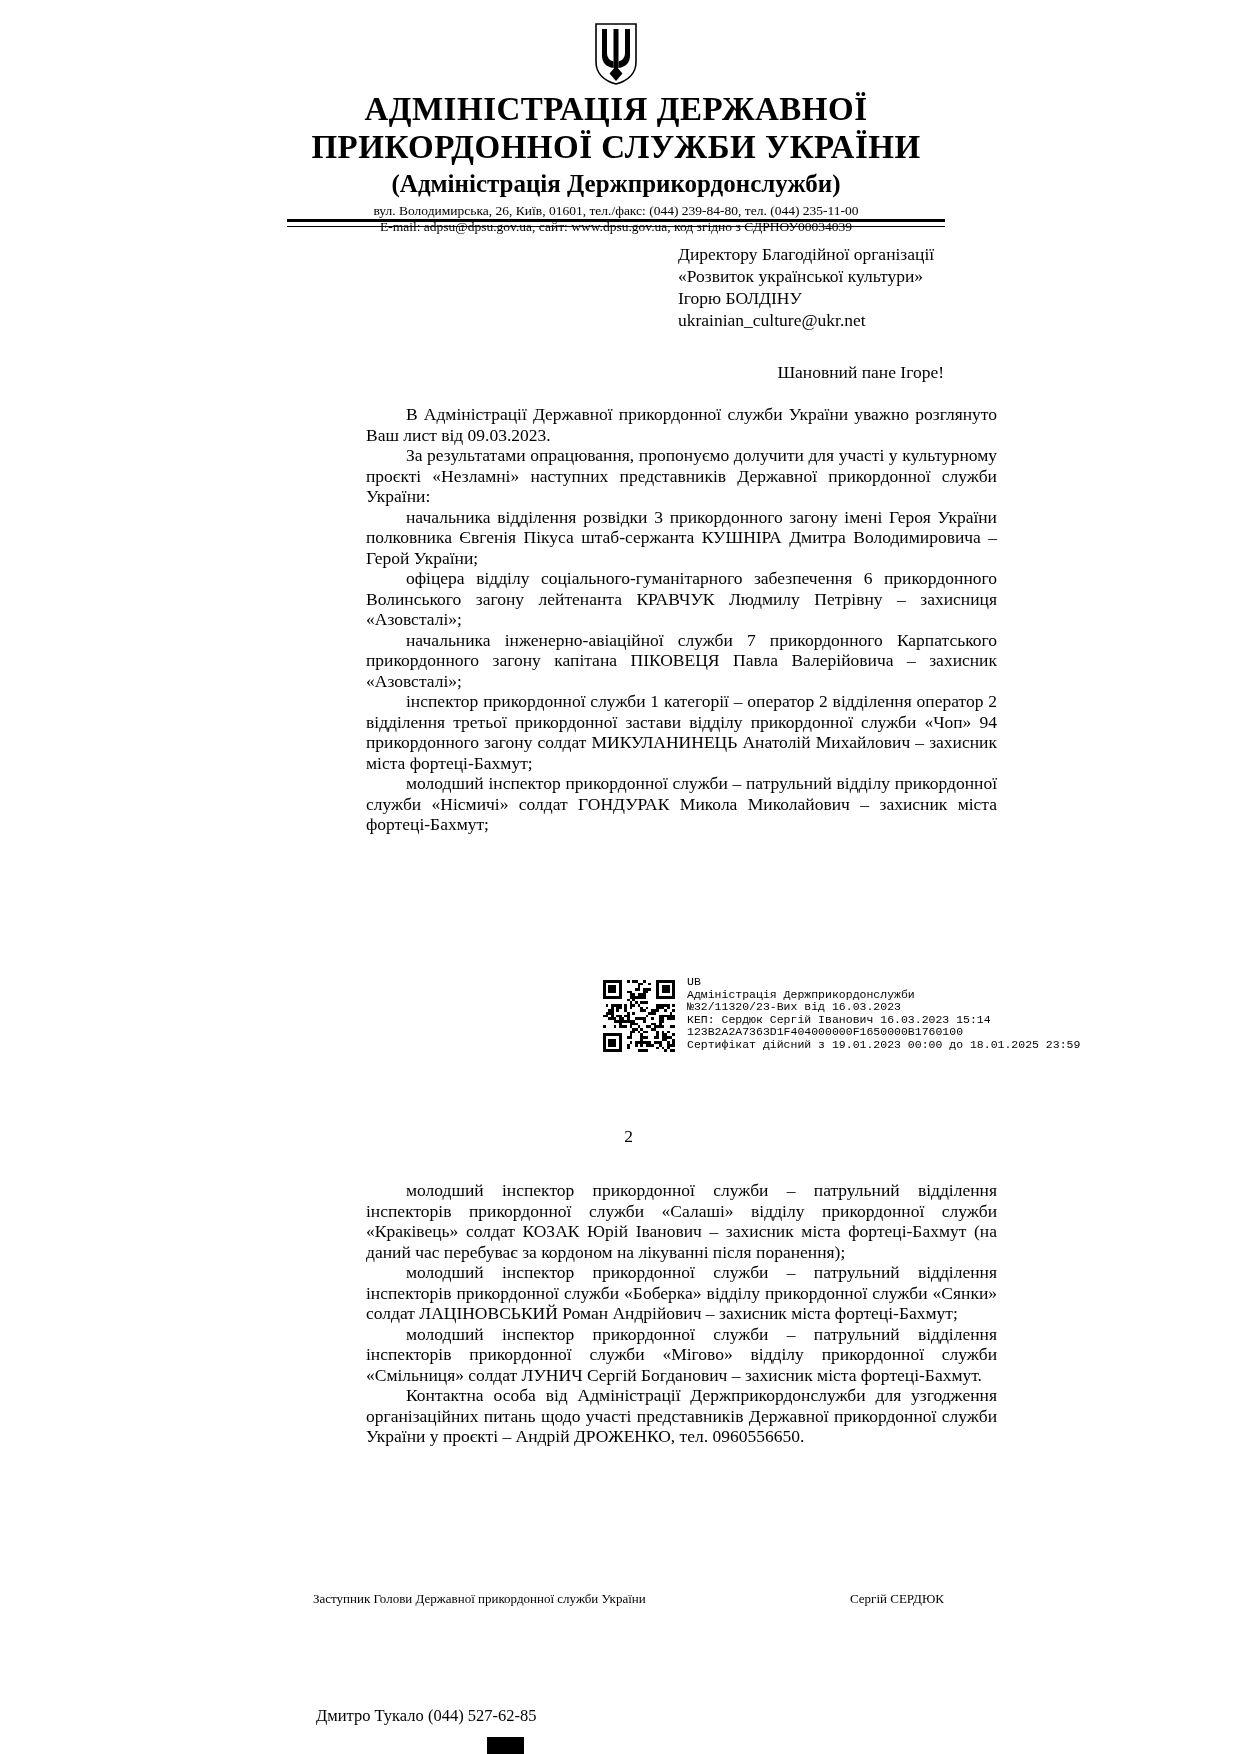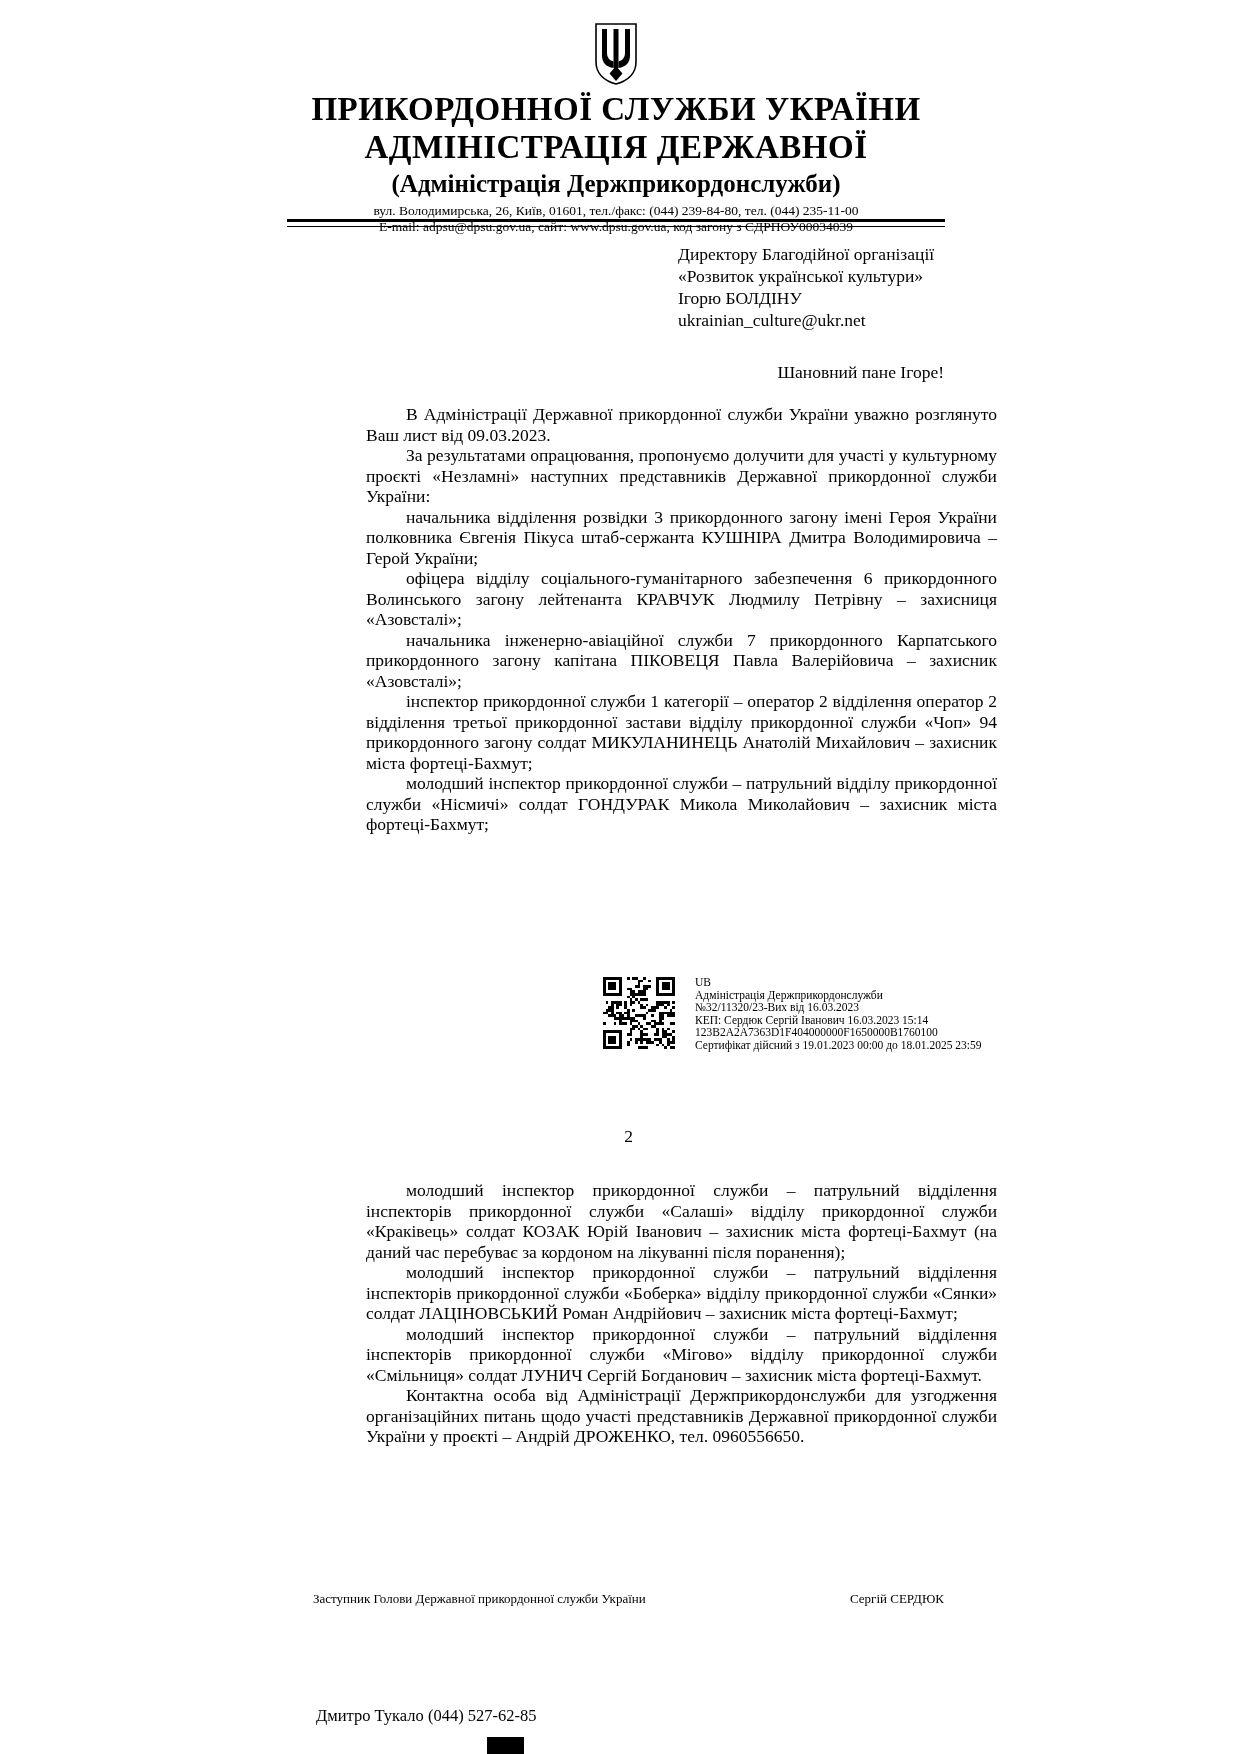--- a/index.html
+++ b/index.html
@@ -13,21 +13,21 @@
   .t2{font-size:25px;font-weight:bold;line-height:30px;margin-top:3px;}
   .addr{font-size:13.5px;line-height:16px;margin-top:4px;}
   .rule{position:absolute;left:287px;top:219px;width:658px;height:4px;
         border-top:3.5px solid #000;border-bottom:1.5px solid #000;}
   .recipient{position:absolute;left:678px;top:243px;font-size:17.5px;line-height:22px;text-align:left;}
   .salut{position:absolute;left:313px;top:362px;width:631px;text-align:right;font-size:17.5px;}
   .body{position:absolute;left:330px;width:631px;font-size:17.5px;line-height:20.5px;text-align:justify;margin-left:36px;}
   .body p{margin:0;text-indent:40px;}
   #body1{top:404px;}
   #body2{top:1180px;}
-  .stamp{position:absolute;left:603px;top:975px;display:flex;gap:20px;align-items:center;}
+  .stamp{position:absolute;left:603px;top:975px;display:flex;gap:12px;align-items:flex-end;font-family:Liberation Mono, monospace;}
   .stamp .qr{width:72px;height:72px;}
   .stamp .lines{font-size:11.5px;line-height:12.6px;padding-top:1px;white-space:nowrap;}
   .pagenum{position:absolute;left:313px;top:1126px;width:631px;text-align:center;font-size:17.5px;}
   .sig{position:absolute;left:313px;top:1588px;width:631px;display:flex;
        justify-content:space-between;align-items:flex-start;font-size:13px;line-height:22px;}
   .sig .title{width:352px;}
   .footer{position:absolute;left:316px;top:1706px;font-size:16.5px;}
   .blackbox{position:absolute;left:487px;top:1737px;width:37px;height:17px;background:#000;}
 </style>
 </head>
@@ -37,27 +37,27 @@
 
   <div class="hdr">
     <svg class="emblem" width="44" height="64" viewBox="0 0 44 64">
       <path d="M2,2 h40 v38 c0,12 -9,19 -20,22 c-11,-3 -20,-10 -20,-22 Z" fill="none" stroke="#000" stroke-width="1.6"></path>
       <rect x="19.5" y="7" width="5" height="39" fill="#000"></rect>
       <path d="M8,7 h5 v24 c0,5 3,7.5 6.5,8.5 v6.5 c-7.5,-1 -11.5,-5.5 -11.5,-12.5 z" fill="#000"></path>
       <path d="M36,7 h-5 v24 c0,5 -3,7.5 -6.5,8.5 v6.5 c7.5,-1 11.5,-5.5 11.5,-12.5 z" fill="#000"></path>
       <path d="M22,44 l-6.5,7.5 6.5,7.5 6.5,-7.5 z" fill="#000"></path>
     </svg>
     <div class="t1">
+      <div>АДМІНІСТРАЦІЯ ДЕРЖАВНОЇ</div>
       <div>ПРИКОРДОННОЇ СЛУЖБИ УКРАЇНИ</div>
-      <div>АДМІНІСТРАЦІЯ ДЕРЖАВНОЇ</div>
     </div>
     <div class="t2">(Адміністрація Держприкордонслужби)</div>
     <div class="addr">
       <div>вул. Володимирська, 26, Київ, 01601, тел./факс: (044) 239-84-80, тел. (044) 235-11-00</div>
-      <div>E-mail: adpsu@dpsu.gov.ua, сайт: www.dpsu.gov.ua, код загону з ЄДРПОУ00034039</div>
+      <div>E-mail: adpsu@dpsu.gov.ua, сайт: www.dpsu.gov.ua, код згідно з ЄДРПОУ00034039</div>
     </div>
   </div>
 
   <div class="rule"></div>
 
   <div class="recipient">
       <div>Директору Благодійної організації</div>
       <div>«Розвиток української культури»</div>
       <div>Ігорю БОЛДІНУ</div>
       <div>ukrainian_culture@ukr.net</div>

